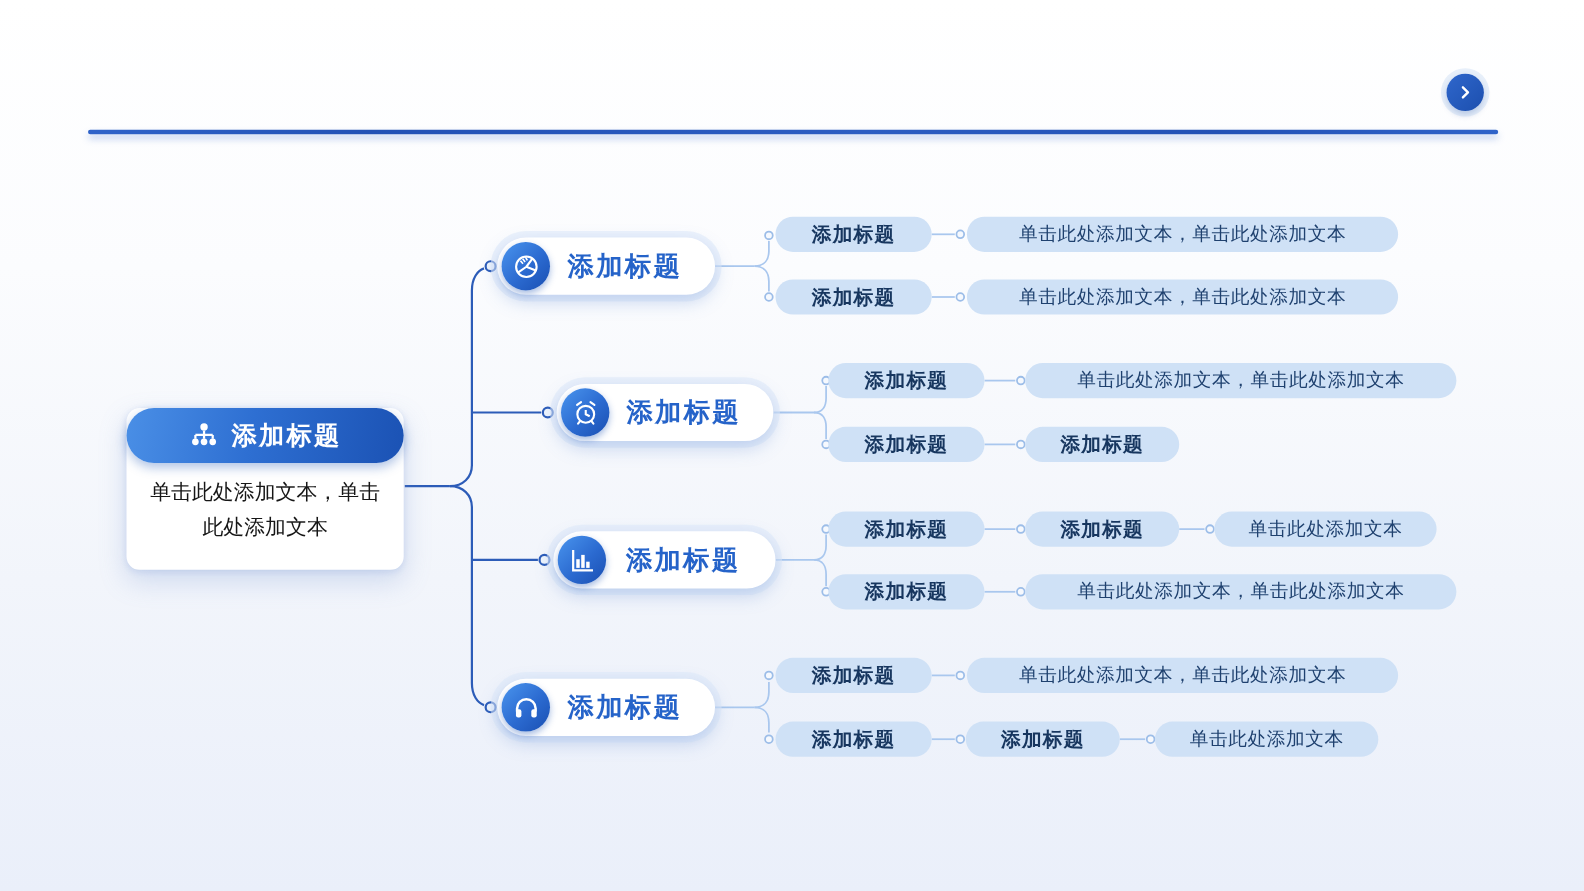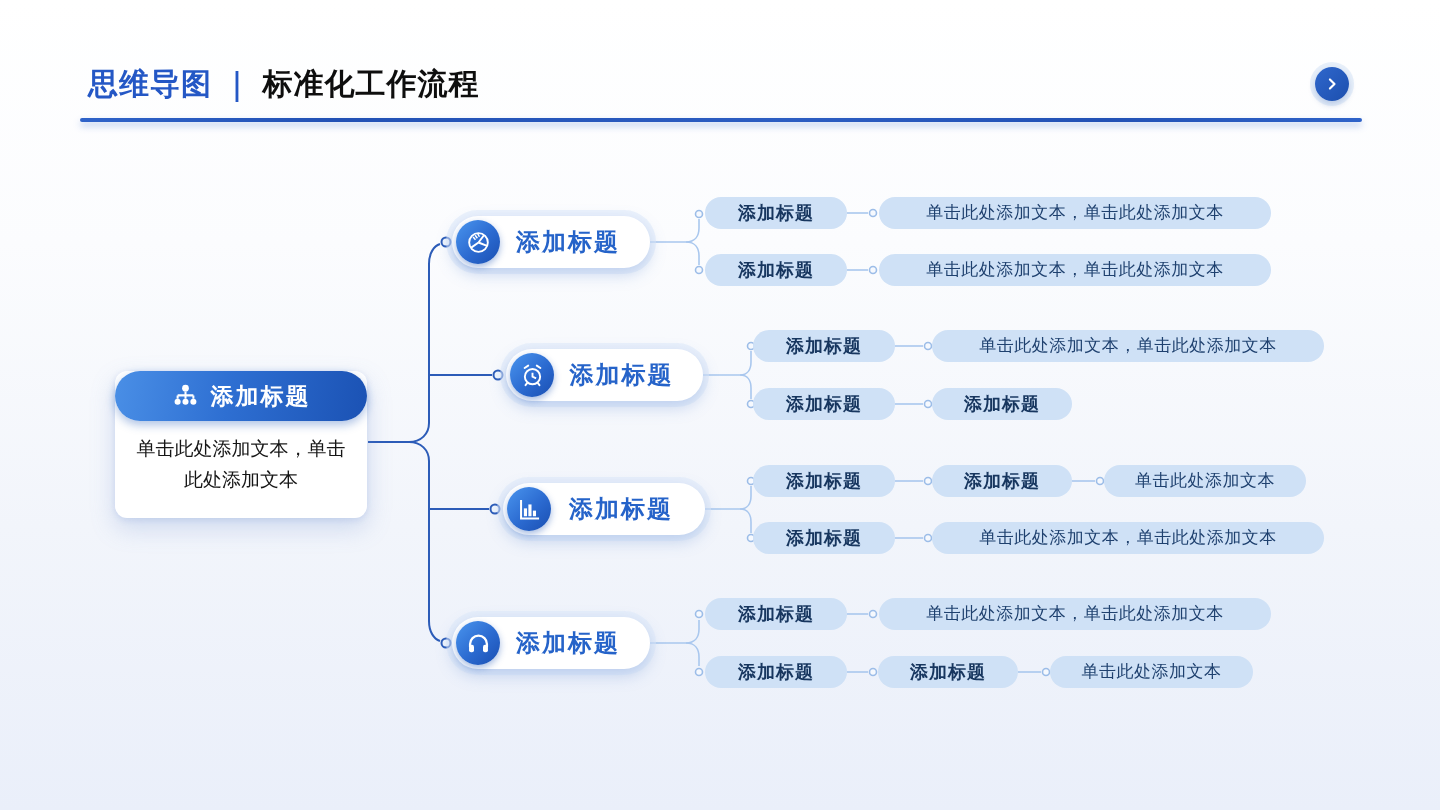--- a/index.html
+++ b/index.html
@@ -138,23 +138,20 @@
         <circle cx="1100" cy="481" r="3.5"></circle>
       <circle cx="928" cy="538" r="3.5"></circle>
       <circle cx="699" cy="614" r="3.5"></circle>
         <circle cx="699" cy="672" r="3.5"></circle>
       <circle cx="873" cy="614" r="3.5"></circle>
         <circle cx="873" cy="672" r="3.5"></circle>
       <circle cx="1046" cy="672" r="3.5"></circle>
     </g>
   </svg>
 
-  <div class="slide-title">
-    <span class="accent">思维导图</span><span class="sep">｜</span><span>标准化工作流程</span>
-  </div>
   <div class="title-underline"></div>
   <div class="next-button">
     <span style="display:flex;">
       <svg width="20" height="20" viewBox="0 0 24 24" fill="none">
         <path d="M9.5 6.5 L15 12 L9.5 17.5" stroke="#ffffff" stroke-width="2.6" stroke-linecap="round" stroke-linejoin="round"></path>
       </svg>
     </span>
   </div>
 
   <div class="root-card">

